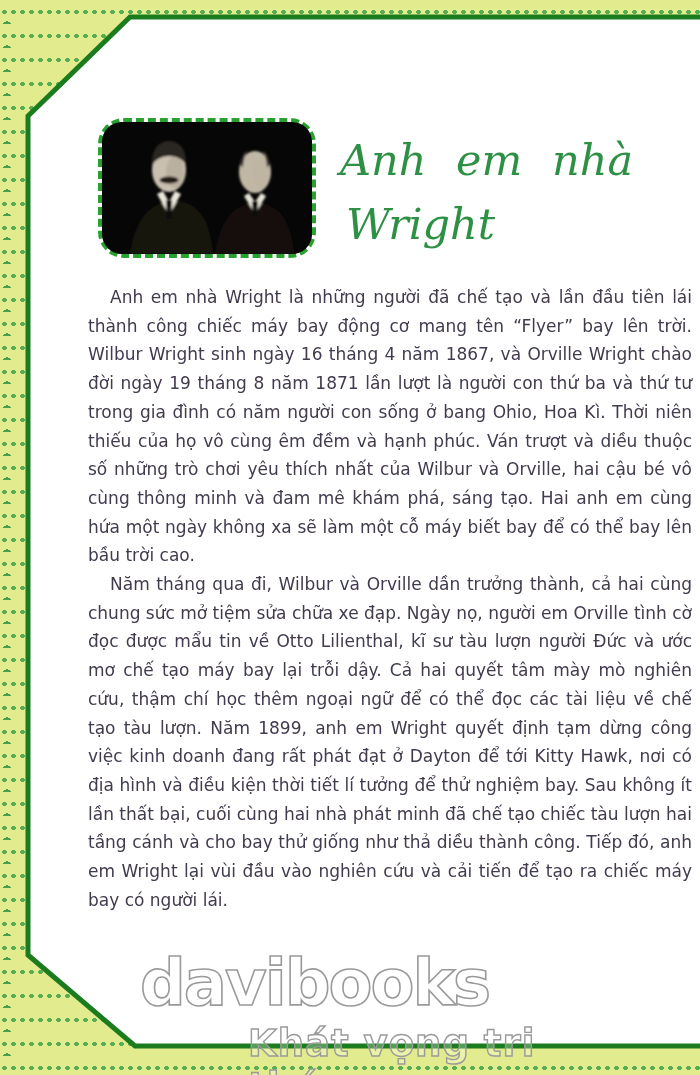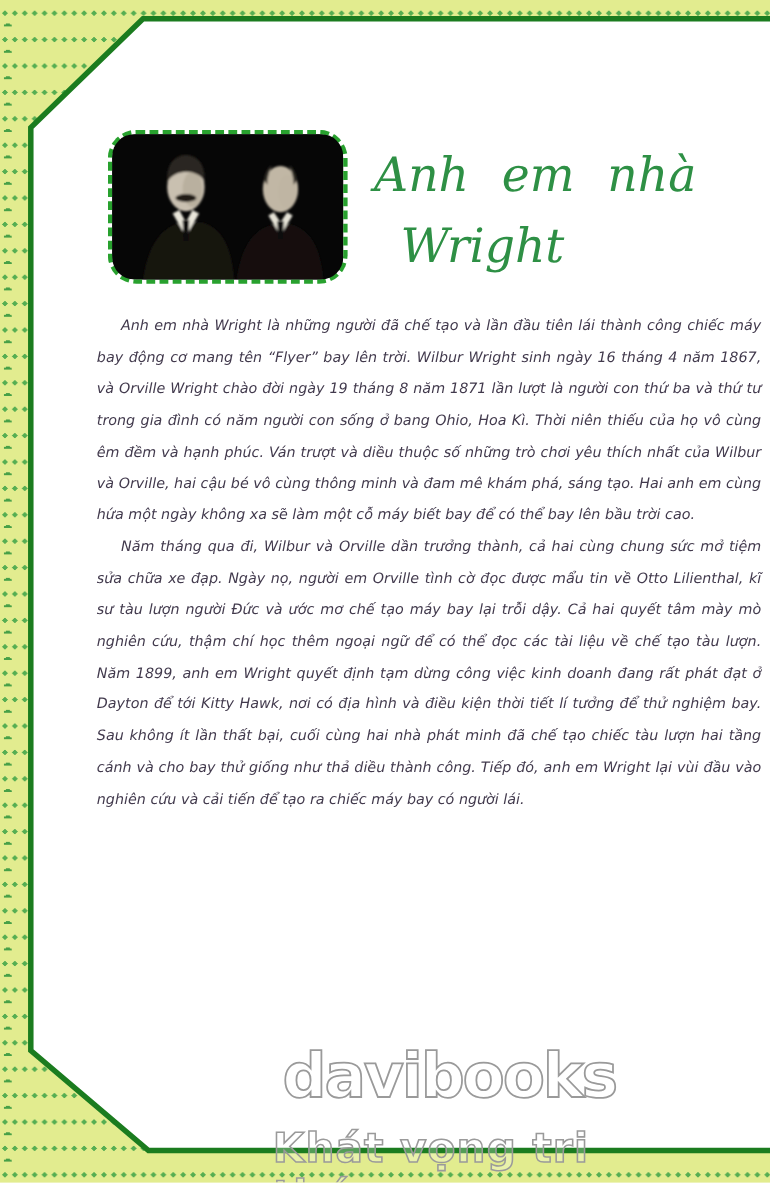--- a/index.html
+++ b/index.html
@@ -25,32 +25,32 @@
     border:4px dashed #28a12e;border-radius:26px;
   }
   .photo svg{display:block;width:100%;height:100%;border-radius:20px;}
 
   .title{
     position:absolute;left:340px;top:128px;width:340px;
     font-family:"DejaVu Serif","Liberation Serif",serif;
     font-style:italic;color:#2e9045;line-height:64px;font-size:43px;
   }
   .title .l1{word-spacing:16px;}
-  .title .l2{margin-left:24px;}
+  .title .l2{margin-left:6px;}
 
   .body-text{
     position:absolute;left:88px;top:283px;width:604px;
-    font-style:italic;font-size:13px;line-height:28.7px;
+    font-size:17px;line-height:28.7px;
     color:#423a4d;text-align:justify;
   }
   .body-text p{margin:0;text-indent:22px;}
 
   .wm-logo{
-    position:absolute;left:140px;top:946px;width:420px;text-align:right;
-    font-weight:bold;font-size:56px;letter-spacing:-2px;
+    position:absolute;left:140px;top:946px;width:420px;text-align:left;
+    font-weight:bold;font-size:64px;letter-spacing:-2px;
     color:rgba(255,255,255,0.25);
     -webkit-text-stroke:1.6px #9a9a9a;
     z-index:5;
   }
   .wm-tagline{
     position:absolute;left:248px;top:1022px;width:320px;
     font-weight:bold;font-size:37px;letter-spacing:1px;
     color:rgba(255,255,255,0.25);
     -webkit-text-stroke:1.4px #9a9a9a;
     z-index:5;

